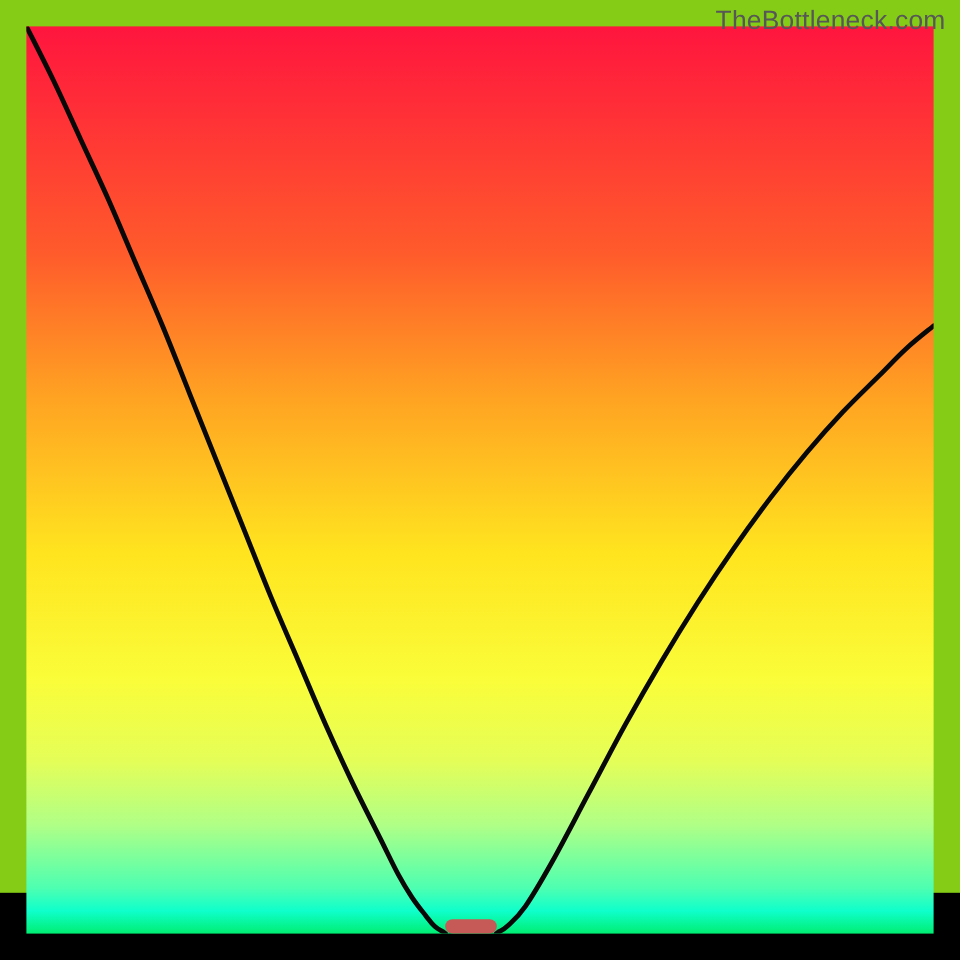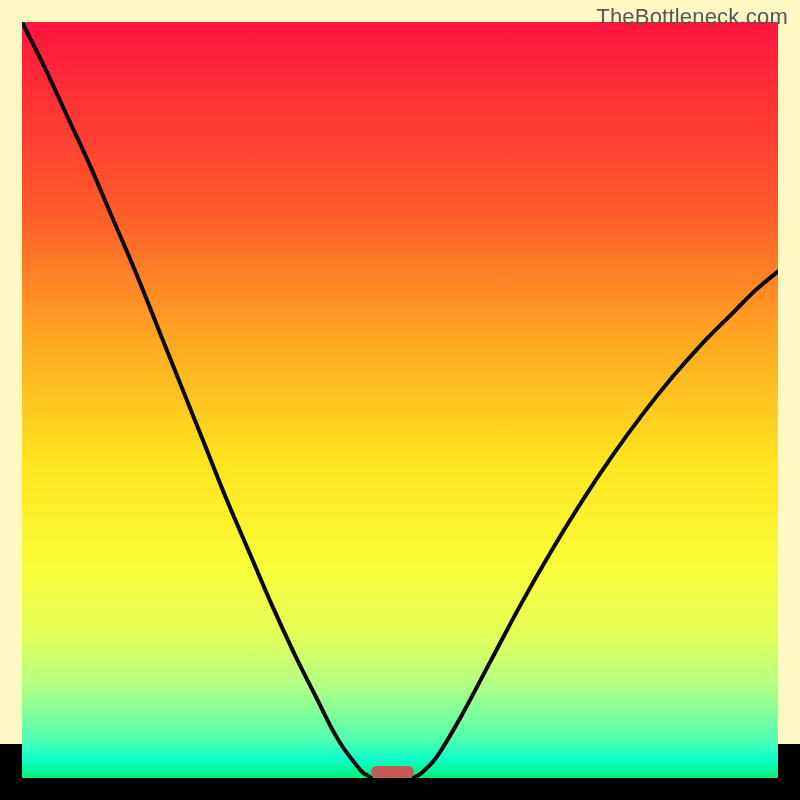--- a/index.html
+++ b/index.html
@@ -10,21 +10,21 @@
     background: #000;
     overflow: hidden;
     font-family: Arial, Helvetica, sans-serif;
   }
   .frame {
     position: absolute;
     left: 0;
     top: 0;
     width: 800px;
     height: 744px;
-    background: #fef9c3;
+    background: #84cc16;
   }
   .plot-area {
     position: absolute;
     left: 22px;
     top: 22px;
     width: 756px;
     height: 756px;
     background: linear-gradient(
       to bottom,
       #ff153e 0%,

